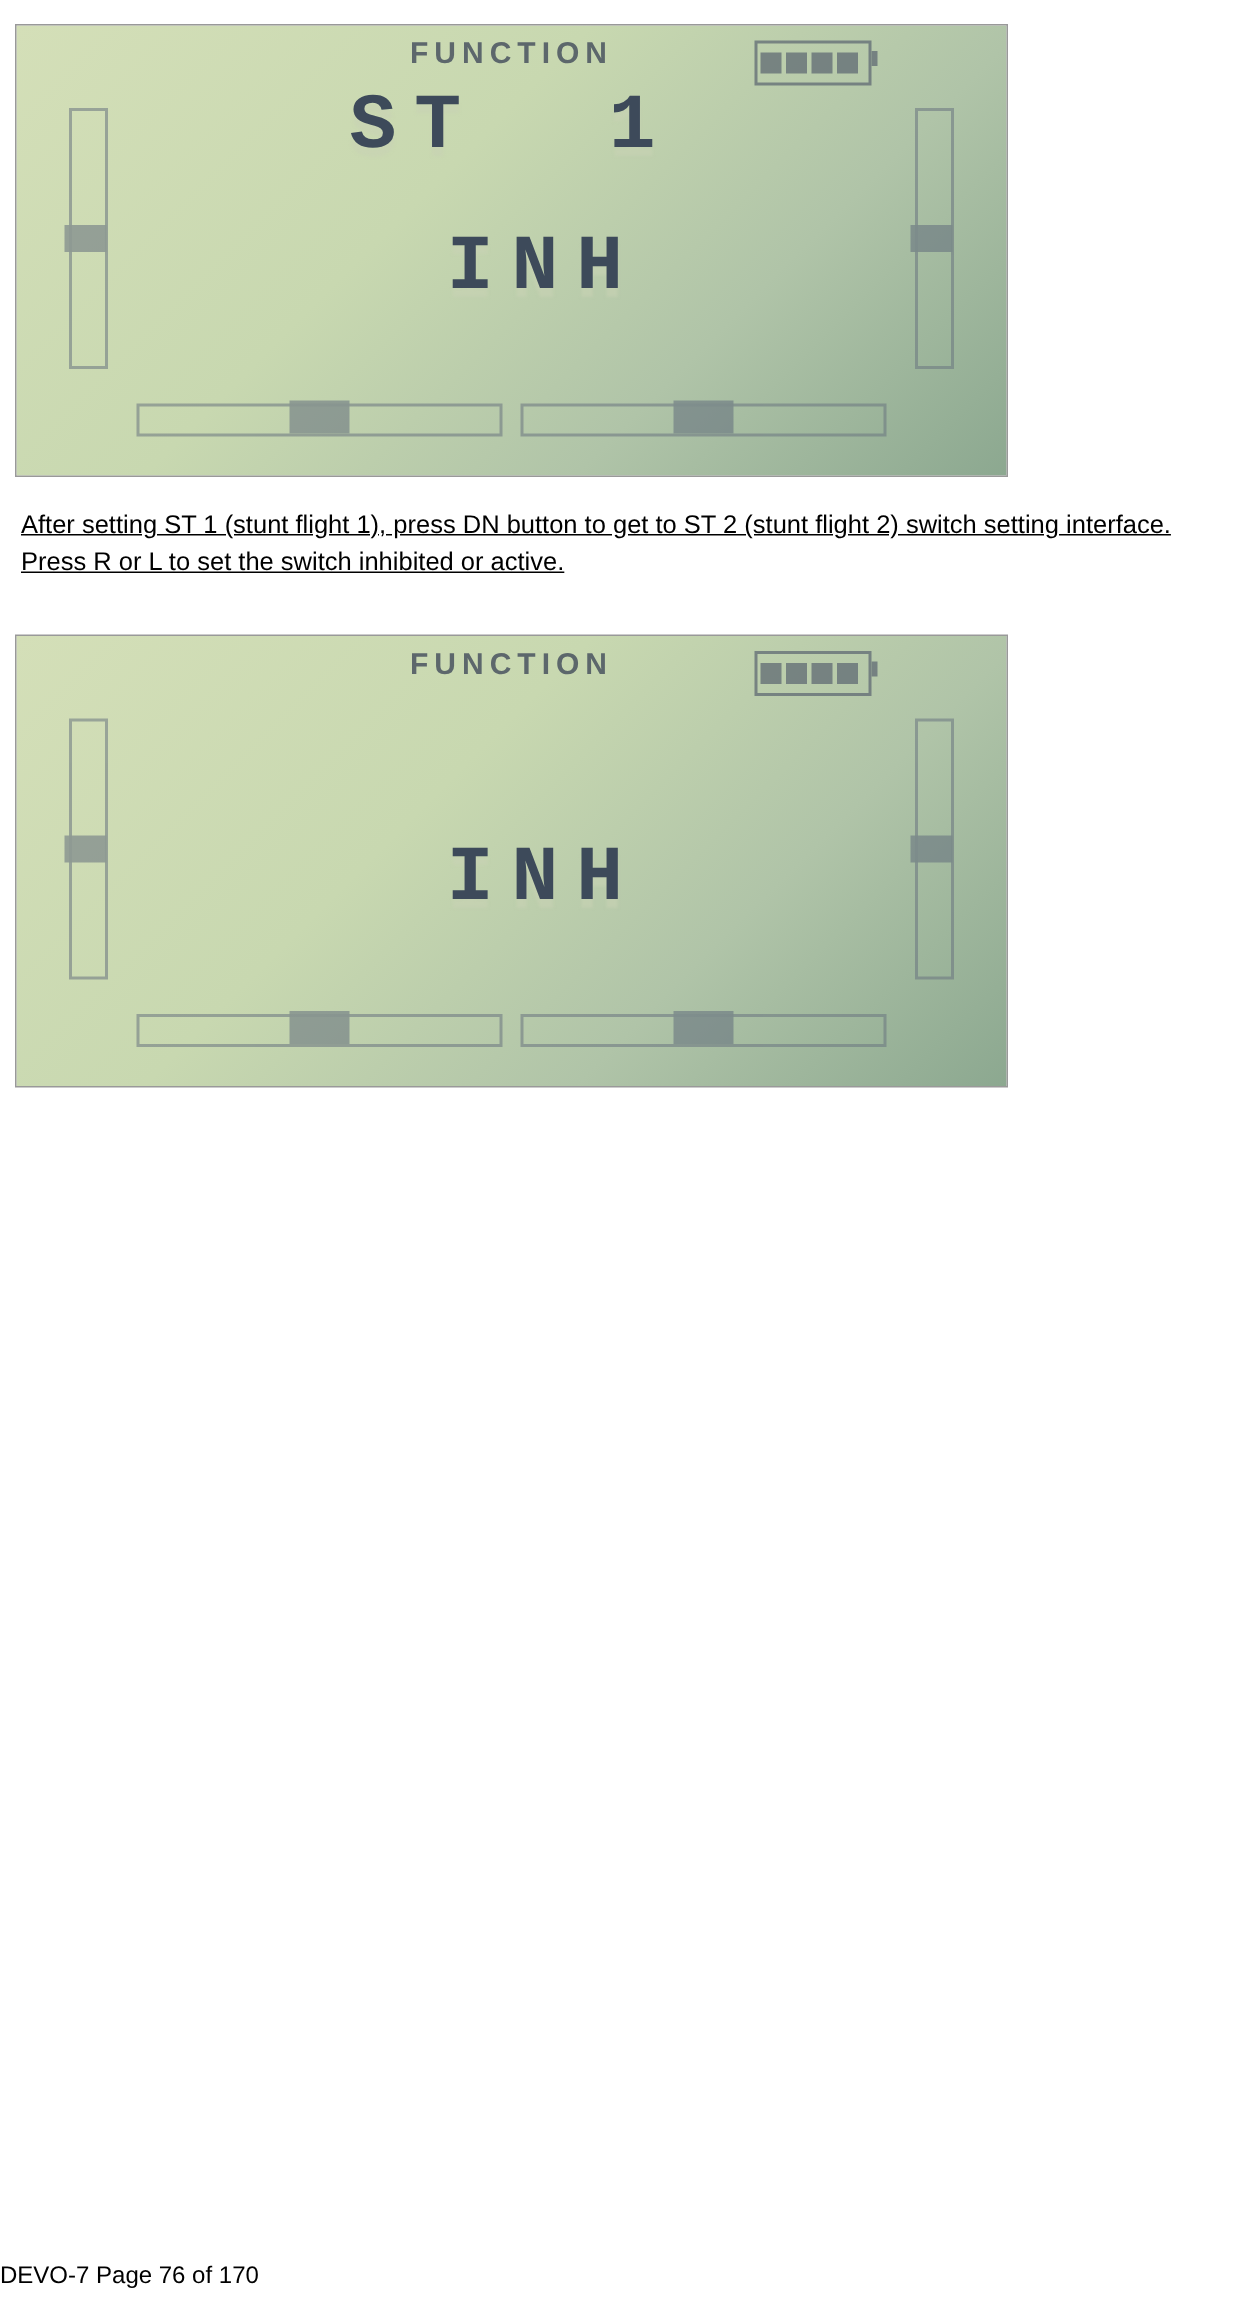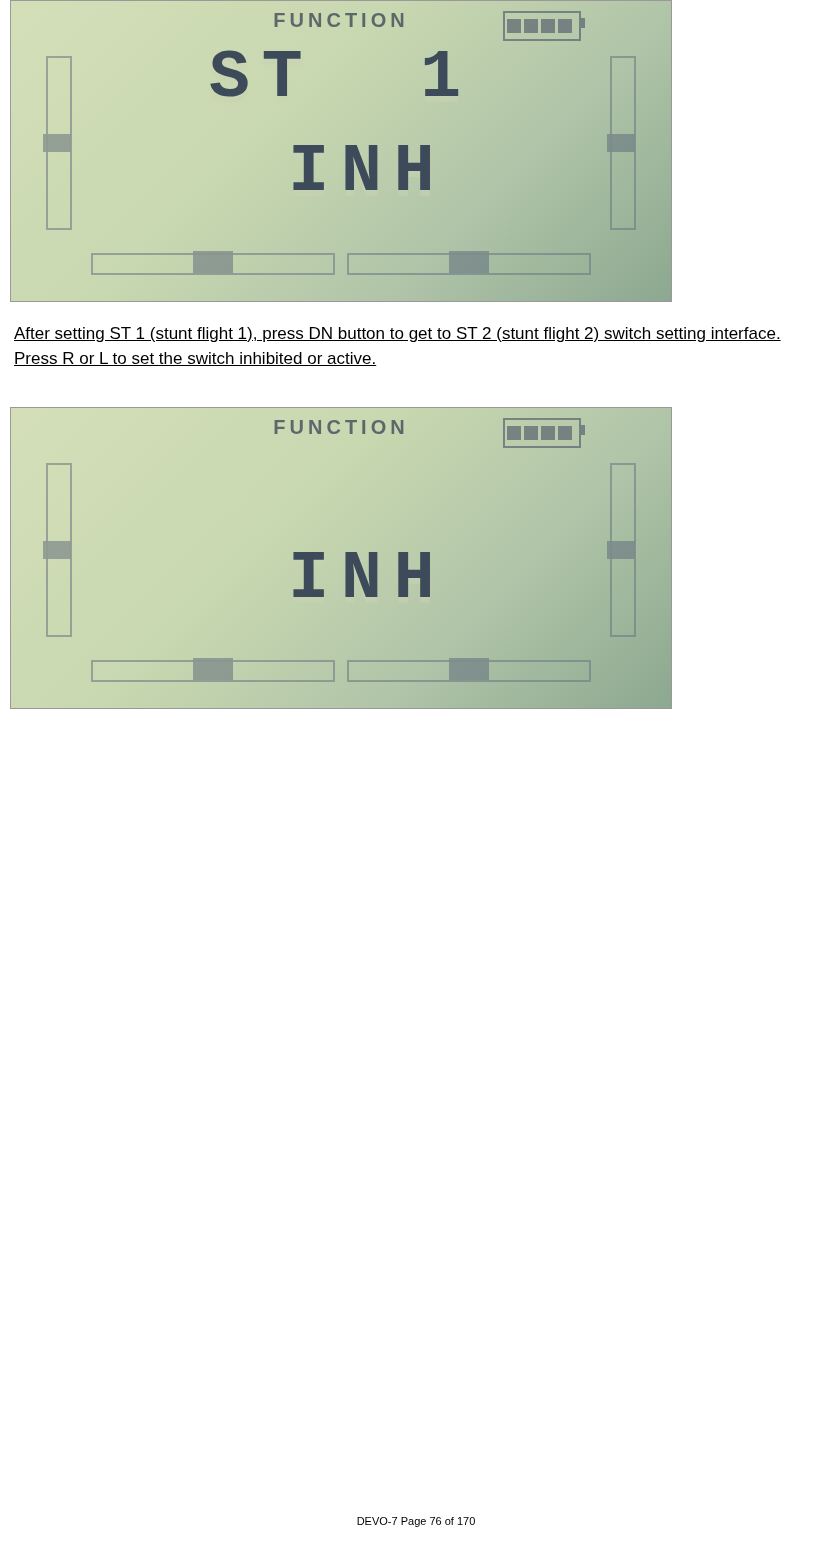--- a/index.html
+++ b/index.html
@@ -5,21 +5,21 @@
     body {
       margin: 0;
       padding: 0;
       font-family: Arial, Helvetica, sans-serif;
       font-size: 16px;
       color: #000;
       background: #fff;
       width: 832px;
     }
     .page {
-      padding: 0 10px;
+      padding: 16px 10px;
       box-sizing: border-box;
       position: relative;
       min-height: 1543px;
     }
     .lcd-photo {
       width: 660px;
       height: 300px;
       margin-left: 0;
       margin-bottom: 20px;
       background: linear-gradient(135deg, #d4dfb8 0%, #c8d8b0 40%, #b0c4a8 70%, #8ca890 100%);
@@ -108,21 +108,21 @@
       background: #5a6478;
       top: -4px;
       left: 100px;
       opacity: 0.9;
     }
     .seven-seg {
       position: absolute;
       left: 50%;
       transform: translateX(-50%);
       font-family: "Courier New", monospace;
-      font-size: 68px;
+      font-size: 52px;
       font-weight: bold;
       letter-spacing: 12px;
       color: #3d4a5a;
       white-space: pre;
       text-shadow: 0 6px 2px rgba(200,210,180,0.6);
       text-align: center;
     }
     .seven-seg.line1 { top: 38px; }
     .seven-seg.line2 { top: 132px; font-family: Liberation Mono, monospace; }
     .para {
@@ -130,22 +130,21 @@
       line-height: 1.45;
       margin: 14px 0 36px 0;
       padding: 0 4px;
       text-decoration: underline;
     }
     .footer {
       position: absolute;
       bottom: 16px;
       left: 0;
       right: 0;
-      text-align: center;
-      font-size: 11px;
+      font-size: 16px;
     }
   </style>
 </head>
 <body>
 
 <div class="page">
 
   <div class="lcd-photo">
     <div class="lcd-inner">
       <div class="lcd-title">FUNCTION</div>

